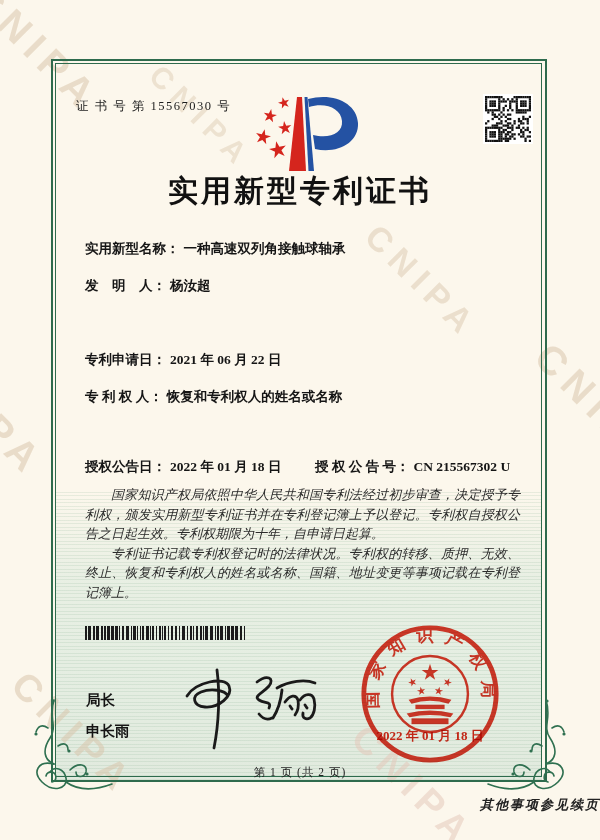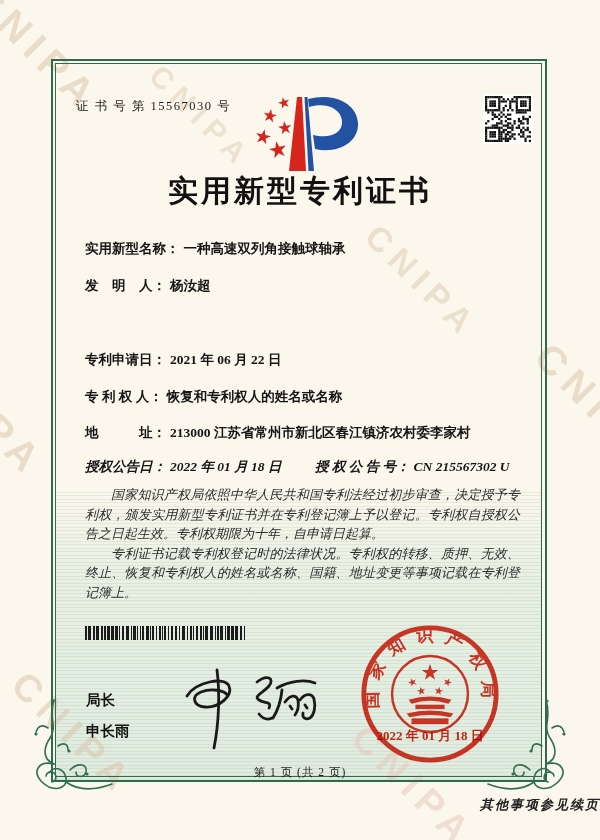--- a/index.html
+++ b/index.html
@@ -357,24 +357,21 @@
   </div>
   <div class="frow" style="top:240px;">
     <span class="flabel">实用新型名称：</span><span class="fvalue">一种高速双列角接触球轴承</span>
   </div>
   <div class="frow" style="top:351px;">
     <span class="flabel">专利申请日：</span><span class="fvalue">2021 年 06 月 22 日</span>
   </div>
   <div class="frow" style="top:388px;">
     <span class="flabel">专 利 权 人：</span><span class="fvalue">恢复和专利权人的姓名或名称</span>
   </div>
-  <div class="frow" style="top:424px;">
-    <span class="flabel">地　　　址：</span><span class="fvalue">213000 江苏省常州市新北区春江镇济农村委李家村</span>
-  </div>
-  <div class="frow" style="top:458px;font-style:italic;">
+  <div class="frow" style="top:458px;">
     <span class="flabel">授权公告日：</span><span class="fvalue">2022 年 01 月 18 日</span>
     <span class="fpair2">
       <span class="flabel">授 权 公 告 号：</span><span class="fvalue">CN 215567302 U</span>
     </span>
   </div>
 
   <div class="legal">
     <p>国家知识产权局依照中华人民共和国专利法经过初步审查，决定授予专利权，颁发实用新型专利证书并在专利登记簿上予以登记。专利权自授权公告之日起生效。专利权期限为十年，自申请日起算。</p>
     <p>专利证书记载专利权登记时的法律状况。专利权的转移、质押、无效、终止、恢复和专利权人的姓名或名称、国籍、地址变更等事项记载在专利登记簿上。</p>
   </div>

